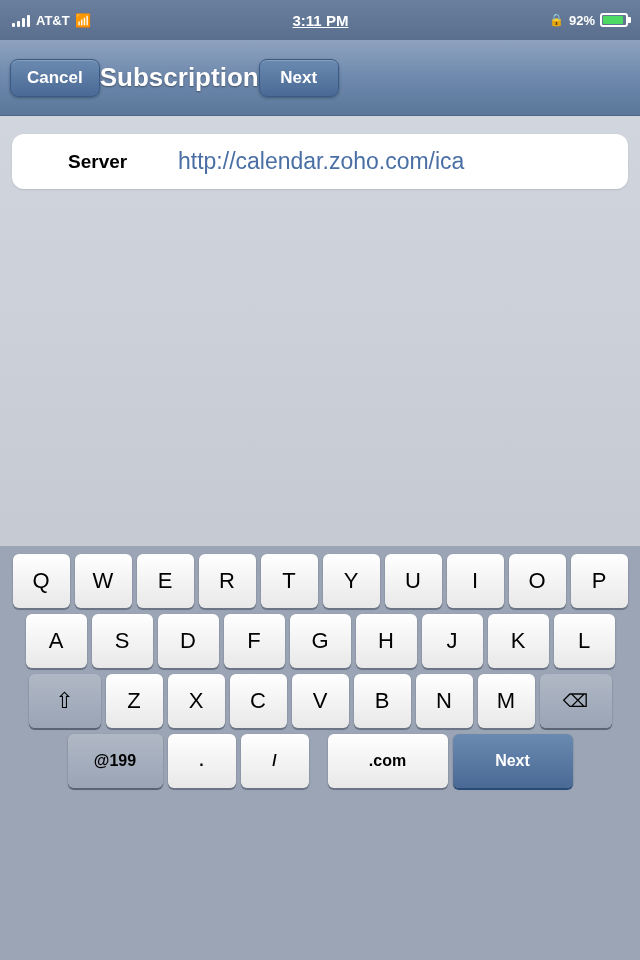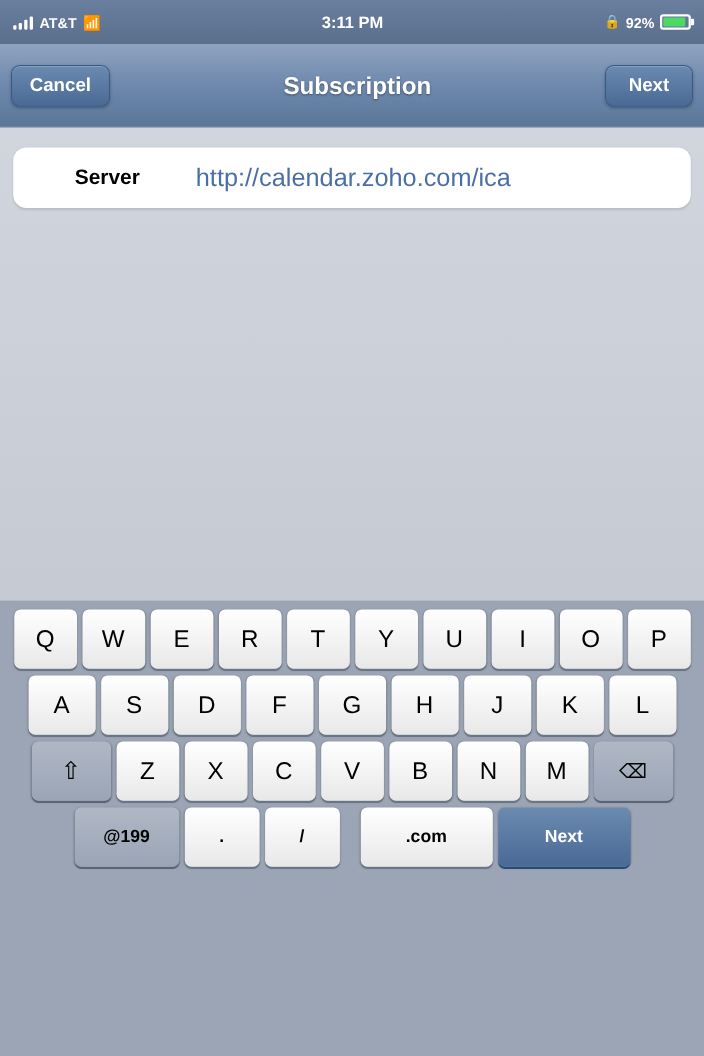--- a/index.html
+++ b/index.html
@@ -41,20 +41,21 @@
       width: 3px;
       background: white;
       border-radius: 1px;
     }
     .wifi-icon {
       font-size: 13px;
     }
     .status-center {
       font-size: 15px;
       font-weight: bold;
+      text-decoration: underline;
     }
     .status-right {
       display: flex;
       align-items: center;
       gap: 5px;
       font-size: 13px;
     }
     .battery-container {
       display: flex;
       align-items: center;
@@ -90,41 +91,40 @@
     .lock-icon {
       font-size: 12px;
     }
 
     
     .nav-bar {
       height: 76px;
       background: linear-gradient(to bottom, #8fa3bf, #6e89ad 50%, #5a7699);
       display: flex;
       align-items: center;
-      justify-content: space-between;
+      justify-content: flex-start;
       padding: 0 10px;
       border-bottom: 1px solid #4a6688;
-      gap: 32px;
     }
     .nav-button {
       background: linear-gradient(to bottom, #6a8ab0, #4a6a96);
       color: white;
       border: 1px solid #3a5a86;
       border-radius: 8px;
       padding: 8px 16px;
       font-size: 17px;
       font-weight: bold;
       cursor: pointer;
       min-width: 80px;
       text-align: center;
       box-shadow: 0 1px 3px rgba(0,0,0,0.3), inset 0 1px 0 rgba(255,255,255,0.2);
     }
     .nav-title {
       color: white;
-      font-size: 22px;
+      font-size: 26px;
       font-weight: bold;
       text-shadow: 0 1px 2px rgba(0,0,0,0.4);
     }
 
     
     .content-area {
       background: linear-gradient(to bottom, #d0d5de, #c5cad3);
       padding: 18px 12px;
       height: 430px;
     }

